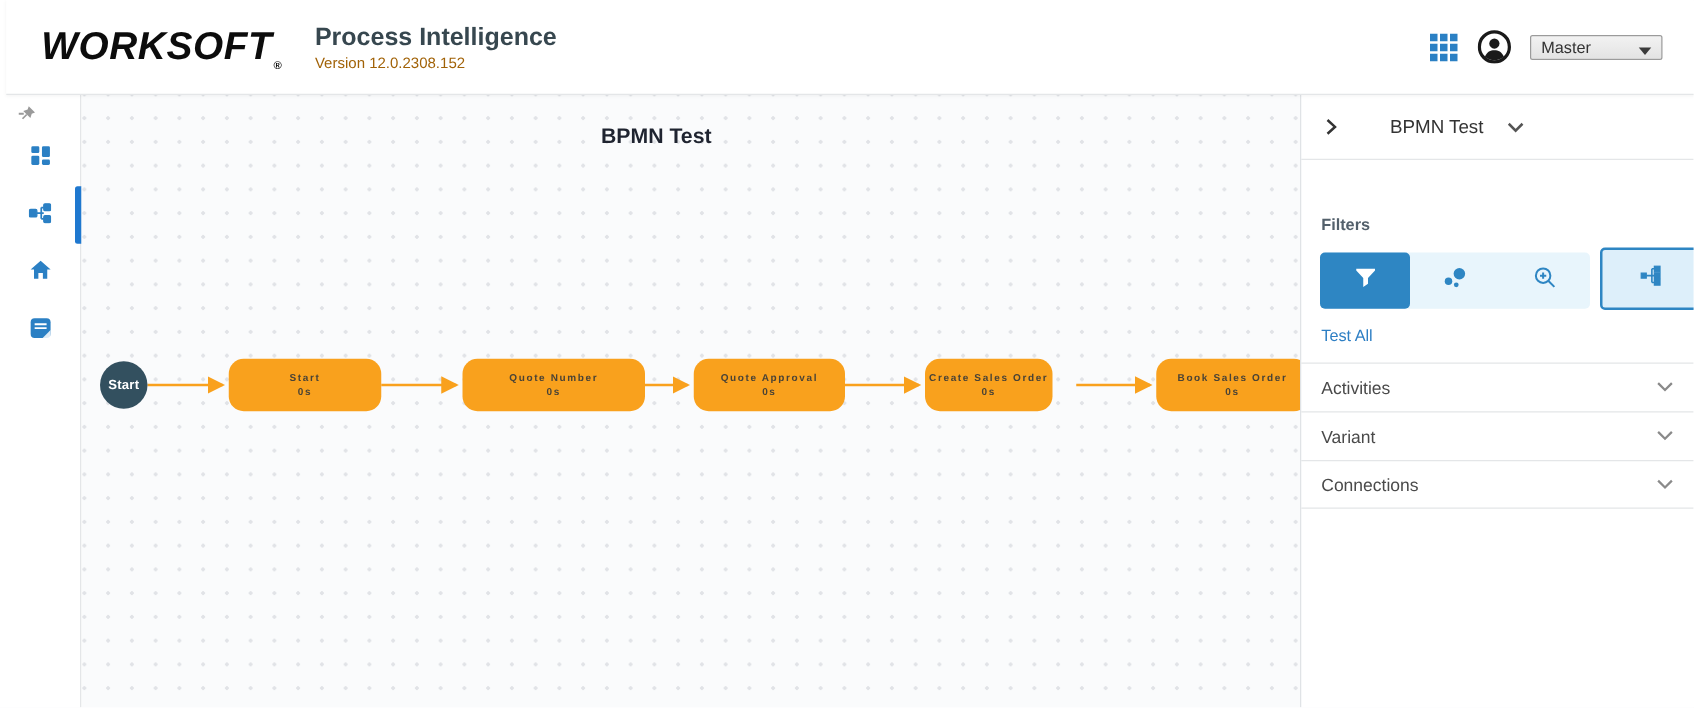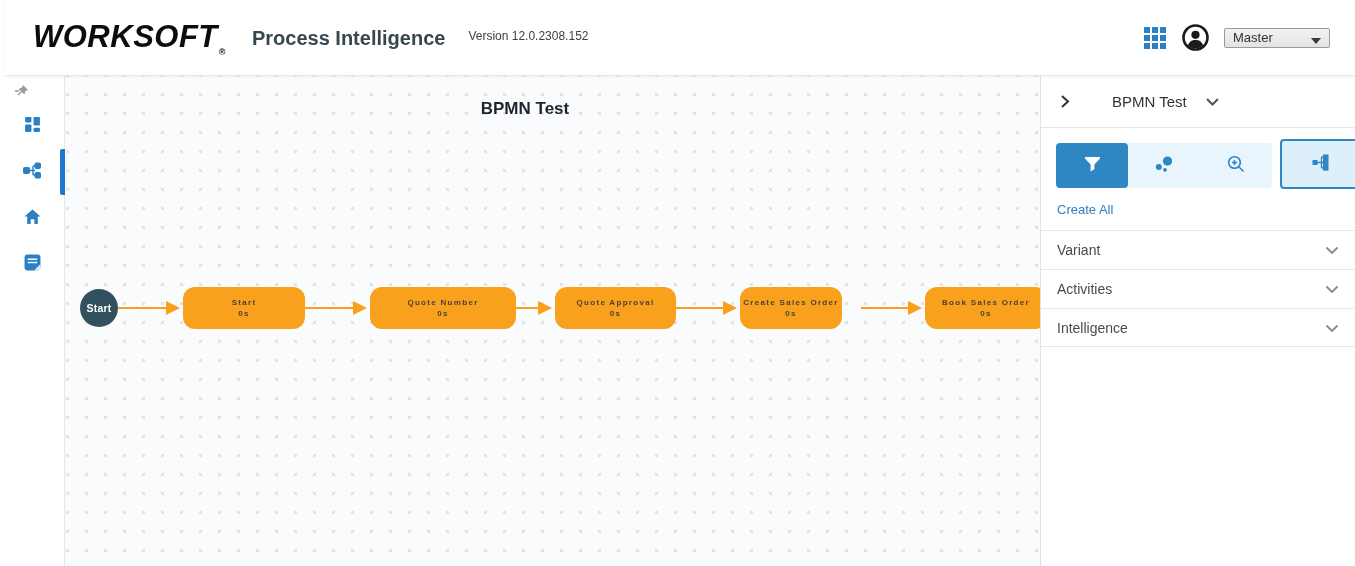--- a/index.html
+++ b/index.html
@@ -6,23 +6,23 @@
   html,body { width:1355px; height:566px; overflow:hidden; }
   body { font-family: "Liberation Sans", sans-serif; background:#fff; }
   .app { position:relative; width:1355px; height:566px; overflow:hidden; background:#fff; }
 
   
   .header { position:absolute; top:0; left:5px; width:1355px; height:76px; background:#fff;
             border-bottom:1px solid #e4e6e8; box-shadow:0 1px 3px rgba(0,0,0,.05);
             display:flex; align-items:center; padding:0 30px 0 28px; z-index:10; }
   .logo { font-style:italic; font-weight:800; font-size:31px; letter-spacing:.5px; color:#0c0c0c; white-space:nowrap; }
   .logo .reg { font-size:9px; font-style:normal; vertical-align:-8px; margin-left:1px; }
-  .title-block { margin-left:26px; display:flex; flex-direction:row;gap:23px; }
+  .title-block { margin-left:26px; display:flex; flex-direction:column; }
   .app-title { font-size:20px; font-weight:700; color:#37474f; line-height:22px; }
-  .app-version { font-size:12px; color:#404040; margin-top:2px; }
+  .app-version { font-size:12px; color:#a16207; margin-top:2px; }
   .header-right { margin-left:auto; display:flex; align-items:center; gap:15px; }
   .icon-btn { background:none; border:none; cursor:pointer; display:flex; align-items:center; }
   .fake-select { width:106px; height:20px; background:linear-gradient(#f2f2f2,#e3e3e3);
                  border:1px solid #9b9b9b; border-radius:2px; display:flex; align-items:center;
                  font-size:13px; color:#333; padding:0 8px; position:relative; cursor:pointer; }
   .fake-select .caret { position:absolute; right:8px; top:9px; width:0; height:0;
                         border-left:5px solid transparent; border-right:5px solid transparent; border-top:6px solid #3a3a3a; }
 
   
   .sidebar { position:absolute; top:76px; left:0; width:65px; height:490px; background:#fff;
@@ -214,20 +214,21 @@
         </svg>
       </button>
       <span class="process-name">BPMN Test</span>
       <span class="process-caret">
         <svg width="15" height="10" viewBox="0 0 15 10" fill="none" stroke="#555" stroke-width="2">
           <path d="M2 2 L7.5 7.5 L13 2"></path>
         </svg>
       </span>
     </div>
 
+    <div class="filters-label">Filters</div>
 
     <div class="filter-row">
       <div class="segmented">
         <div class="segment active">
           <span>
             <svg width="17" height="16" viewBox="0 0 17 16" fill="#fff">
               <path d="M1 1 H16 V2.4 L10.4 8.4 V13 L6.6 15.5 V8.4 L1 2.4 Z"></path>
             </svg>
           </span>
         </div>
@@ -258,41 +259,41 @@
               <rect x="1" y="6.5" width="4" height="4"></rect>
               <rect x="11.5" y="1" width="4.5" height="4.5"></rect>
               <rect x="11.5" y="6.3" width="4.5" height="4.5"></rect>
               <rect x="11.5" y="11.6" width="4.5" height="4.5"></rect>
             </g>
           </svg>
         </span>
       </div>
     </div>
 
-    <a class="clear-all">Create All</a>
+    <a class="clear-all">Test All</a>
 
     <div class="sections">
       <div class="section-row">
-        <span class="section-label">Variant</span>
+        <span class="section-label">Activities</span>
         <span>
           <svg width="14" height="9" viewBox="0 0 14 9" fill="none" stroke="#8a8a8a" stroke-width="1.8">
               <path d="M1.5 1.5 L7 7 L12.5 1.5"></path>
             </svg>
         </span>
       </div>
       <div class="section-row">
-        <span class="section-label">Activities</span>
+        <span class="section-label">Variant</span>
         <span>
           <svg width="14" height="9" viewBox="0 0 14 9" fill="none" stroke="#8a8a8a" stroke-width="1.8">
               <path d="M1.5 1.5 L7 7 L12.5 1.5"></path>
             </svg>
         </span>
       </div>
       <div class="section-row">
-        <span class="section-label">Intelligence</span>
+        <span class="section-label">Connections</span>
         <span>
           <svg width="14" height="9" viewBox="0 0 14 9" fill="none" stroke="#8a8a8a" stroke-width="1.8">
               <path d="M1.5 1.5 L7 7 L12.5 1.5"></path>
             </svg>
         </span>
       </div>
     </div>
   </div>
 
 </div>

